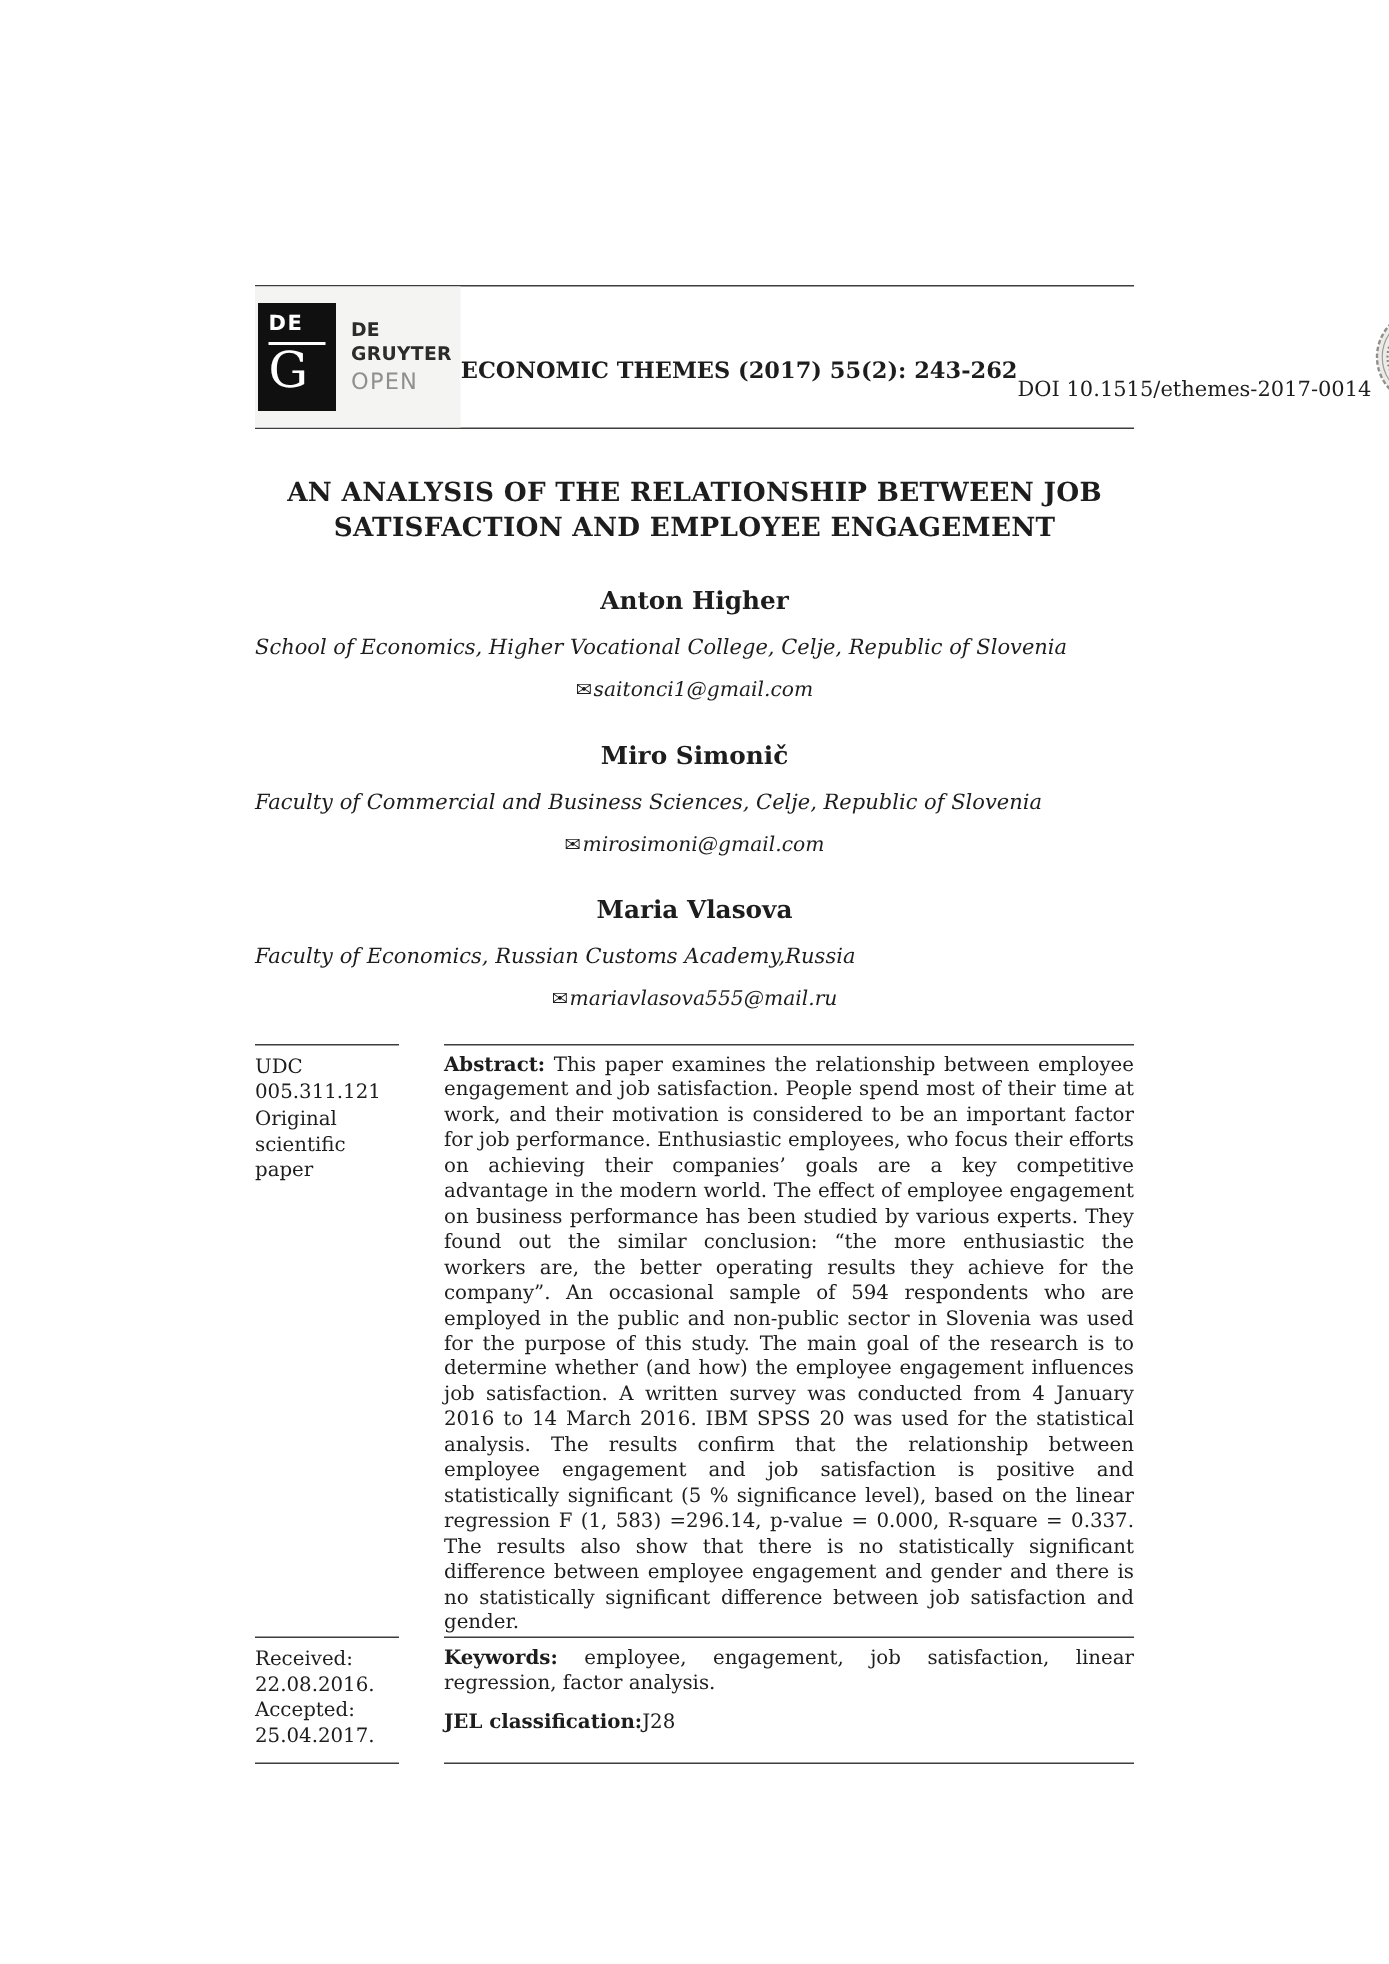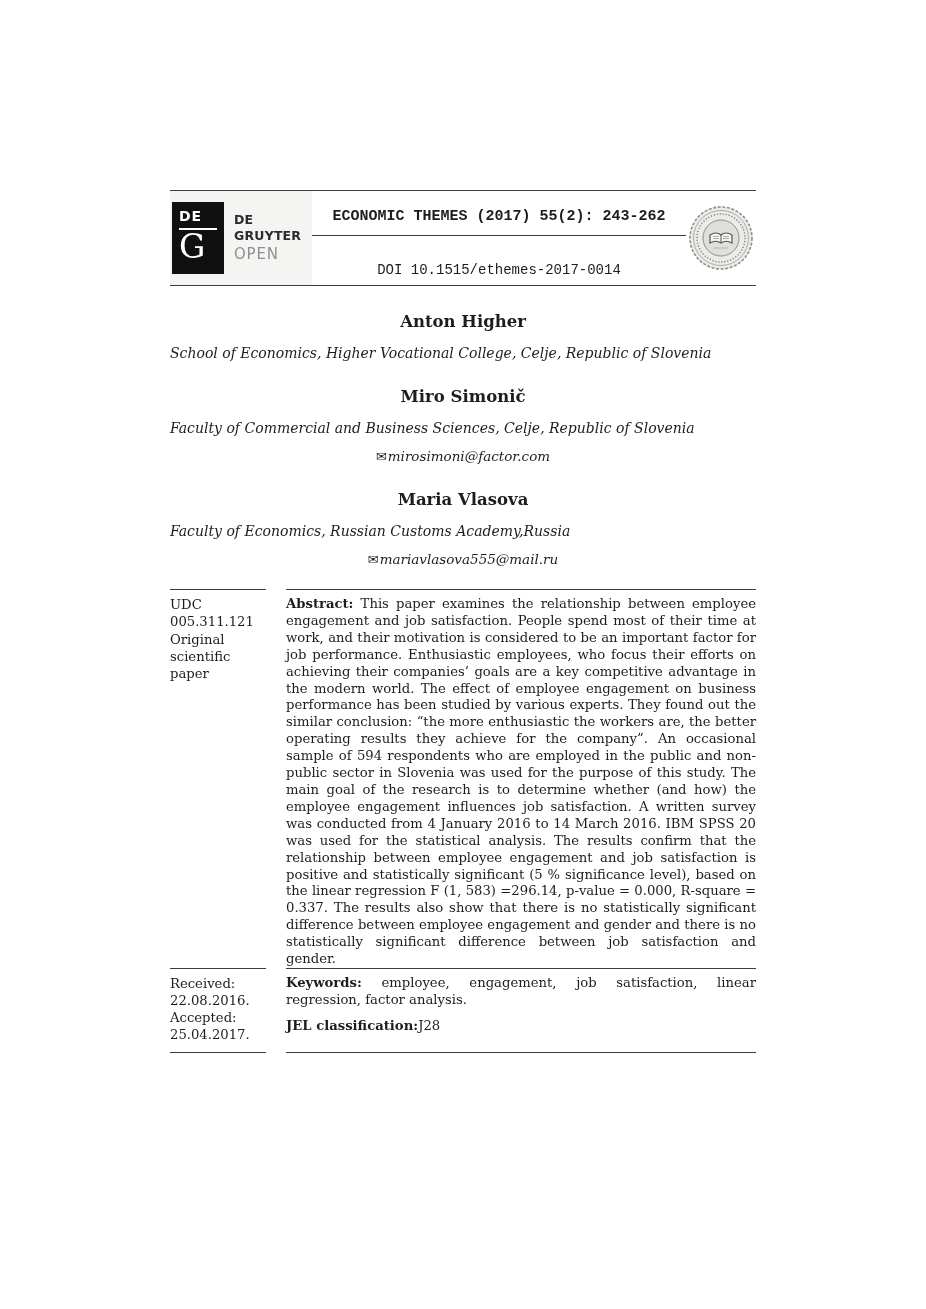--- a/index.html
+++ b/index.html
@@ -36,21 +36,21 @@
   }
   .logo-de { font-weight:bold; font-size:14px; letter-spacing:1px; line-height:1; }
   .logo-g  {
     font-family:"DejaVu Serif", serif; font-size:33px; line-height:1.05;
     border-top:2px solid #ffffff; margin-top:5px; text-align:left;
   }
   .brand-text { font-family:"DejaVu Sans", sans-serif; line-height:1.3; }
   .brand-line1 { font-weight:bold; font-size:12.5px; color:#2c2c2c; letter-spacing:0.2px; }
   .brand-line2 { font-size:15px; color:#909090; letter-spacing:0.8px; }
 
-  .header-center { flex:1; display:flex; flex-direction:column; align-items:center; padding-top:17px;font-family:Liberation Mono, monospace; }
+  .header-center { flex:1; display:flex; align-items:center; padding-top:17px; }
   .journal-title { font-weight:bold; font-size:15px; white-space:nowrap; }
   .center-rule { width:100%; height:0; border-bottom:1.5px solid #3d3d3d; margin-top:10px; }
   .doi { margin-top:26px; font-size:14px; white-space:nowrap; }
 
   .seal-wrap { width:70px; display:flex; align-items:center; justify-content:center; flex:0 0 auto; }
 
   
   .paper-title {
     margin:32px auto 0; max-width:548px;
     text-align:center; font-weight:bold; font-size:17.5px; line-height:1.33;
@@ -59,21 +59,21 @@
   .author-name  { text-align:center; font-weight:bold; font-size:16.5px; margin-top:26px; }
   .affiliation  { text-align:left; font-style:italic; font-size:14px; margin-top:14px; }
   .email-line   { text-align:center; font-style:italic; font-size:13.5px; margin-top:12px; }
   .email-line a { color:#1d1d1d; text-decoration:none; font-style:italic; }
   .env { font-style:normal; font-size:13px; margin-right:1px; }
 
   
   .meta-grid {
     display:grid;
     grid-template-columns:96px 1fr;
-    column-gap:20px;
+    column-gap:30px;
     margin-top:22px;
     font-size:13.2px;
   }
   .cell-top { border-top:1.4px solid #3d3d3d; padding-top:6px; }
   .cell-bottom { border-top:1.4px solid #3d3d3d; border-bottom:1.4px solid #3d3d3d; padding:6px 0 9px; }
   .side-col { line-height:17px; }
   .side-col .block + .block { margin-top:1px; }
   .abstract-p { margin:0; text-align:justify; line-height:16.9px; }
   .kw-p { margin:0; text-align:justify; line-height:16.9px; }
   .jel-p { margin:9px 0 0; line-height:16.9px; }
@@ -113,27 +113,29 @@
           <line x1="33" y1="30" x2="33" y2="38" stroke="#55555a" stroke-width="1"></line>
           <line x1="25" y1="31.5" x2="31" y2="31.5" stroke="#8a8a88" stroke-width="0.7"></line>
           <line x1="25" y1="33.5" x2="31" y2="33.5" stroke="#8a8a88" stroke-width="0.7"></line>
           <line x1="35" y1="31.5" x2="41" y2="31.5" stroke="#8a8a88" stroke-width="0.7"></line>
           <line x1="35" y1="33.5" x2="41" y2="33.5" stroke="#8a8a88" stroke-width="0.7"></line>
           <line x1="26" y1="43" x2="40" y2="43" stroke="#7d7d7a" stroke-width="0.8" stroke-dasharray="1.4,1.2"></line>
         </svg>
       </div>
     </div>
 
+    <h1 class="paper-title">AN ANALYSIS OF THE RELATIONSHIP BETWEEN JOB SATISFACTION AND EMPLOYEE ENGAGEMENT</h1>
 
     <div class="author-name">Anton Higher</div>
     <div class="affiliation">School of Economics, Higher Vocational College, Celje, Republic of Slovenia</div>
+    <div class="email-line"><span class="env">✉</span><a href="#">saitonci1@gmail.com</a></div>
 
     <div class="author-name">Miro Simonič</div>
     <div class="affiliation">Faculty of Commercial and Business Sciences, Celje, Republic of Slovenia</div>
-    <div class="email-line"><span class="env">✉</span><a href="#">mirosimoni@factor.com</a></div>
+    <div class="email-line"><span class="env">✉</span><a href="#">mirosimoni@gmail.com</a></div>
 
     <div class="author-name">Maria Vlasova</div>
     <div class="affiliation">Faculty of Economics, Russian Customs Academy,Russia</div>
     <div class="email-line"><span class="env">✉</span><a href="#">mariavlasova555@mail.ru</a></div>
 
     <div class="meta-grid">
 
       <div class="cell-top side-col">
         <div class="block">UDC 005.311.121</div>
         <div class="block">Original scientific paper</div>

